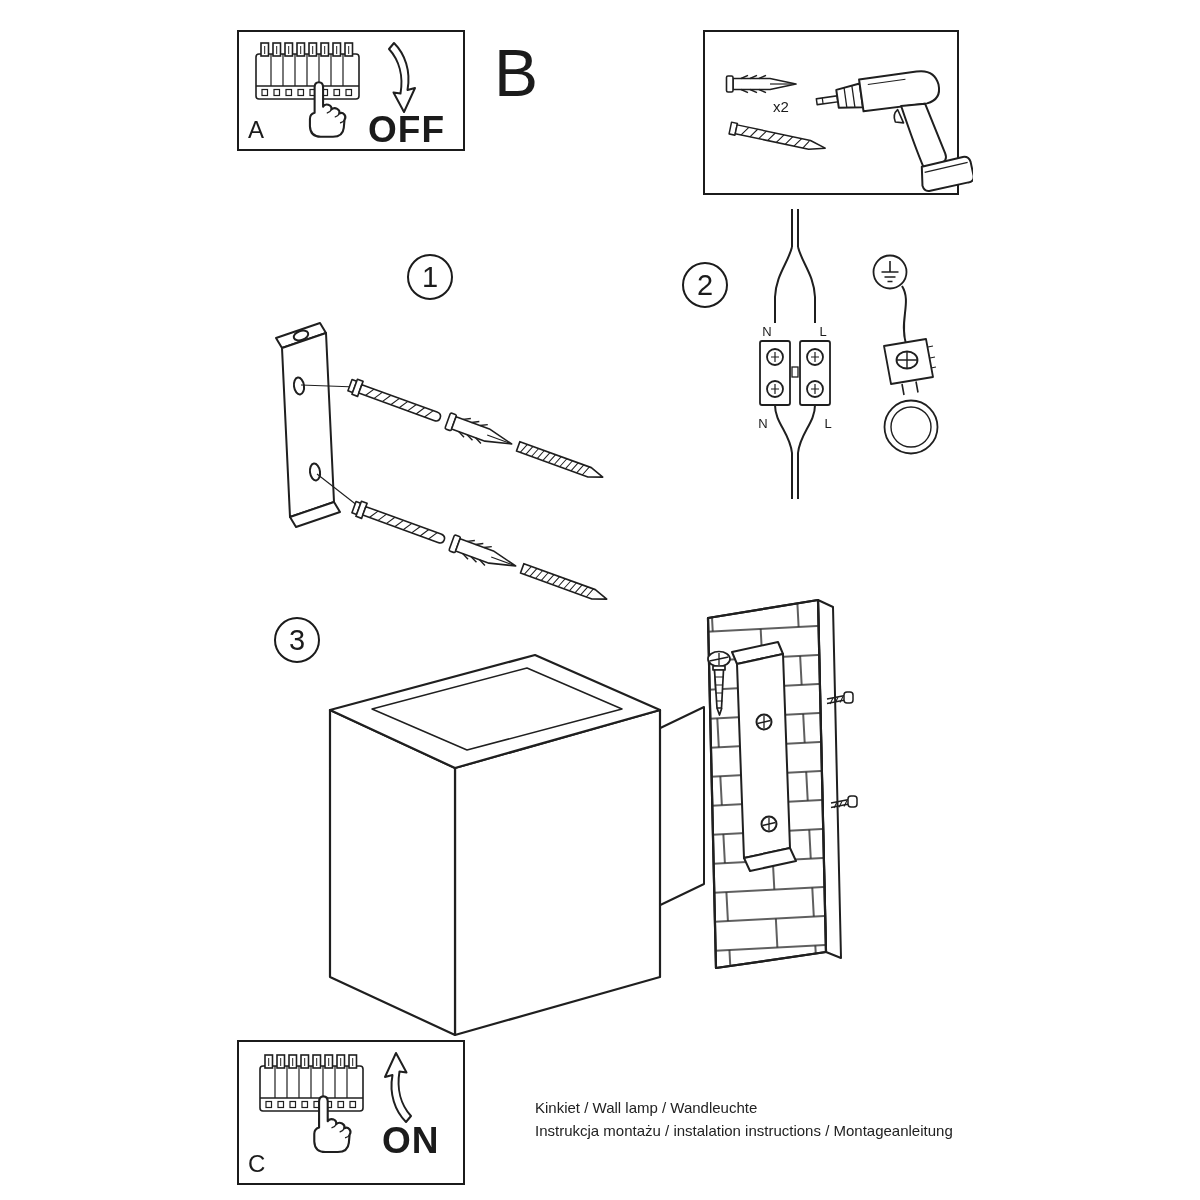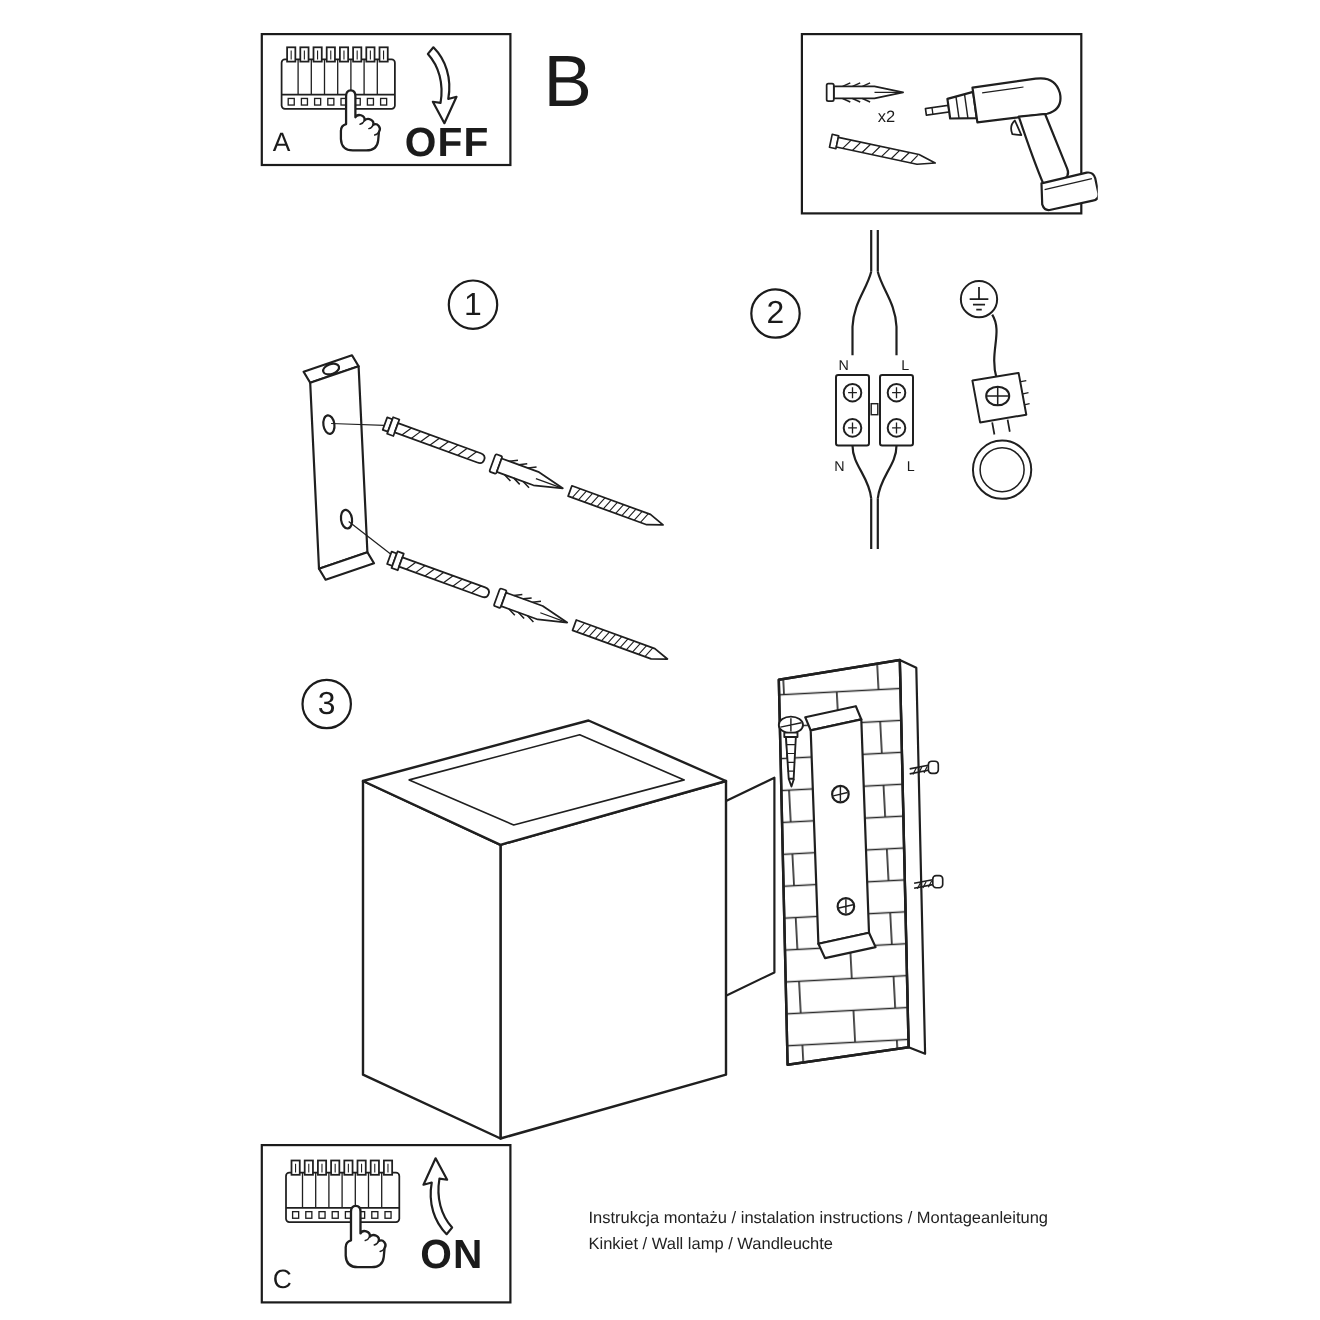--- a/index.html
+++ b/index.html
@@ -126,21 +126,21 @@
       <use href="#breaker" transform="translate(16,9)"></use>
       <use href="#hand" transform="translate(54,46) scale(0.94)"></use>
       <use href="#arrow-down-shape" transform="translate(146,9)"></use>
     </svg>
     <div class="corner-label">A</div>
     <div class="action-label" style="left:129px;top:77px">OFF</div>
   </div>
 
   <div class="big-b">B</div>
 
-  <div class="box" style="left:728px;top:30px;width:256px;height:165px">
+  <div class="box" style="left:703px;top:30px;width:256px;height:165px">
     <svg width="268" height="161">
       <use href="#anchor-shape" transform="translate(20,42)"></use>
       <use href="#screwB-shape" transform="translate(26,88) rotate(12)"></use>
       <use href="#drill-shape" transform="translate(116,22) rotate(-8 75 80)"></use>
     </svg>
     <div class="qty" style="left:68px;top:66px">x2</div>
   </div>
 
   <div class="stepnum" style="left:407px;top:254px">
     <span>1</span>
@@ -259,17 +259,17 @@
     <svg width="224" height="141">
       <use href="#breaker" transform="translate(20,11)"></use>
       <use href="#hand" transform="translate(58,50) scale(0.96)"></use>
       <use href="#arrow-up-shape" transform="translate(142,8)"></use>
     </svg>
     <div class="corner-label">C</div>
     <div class="action-label" style="left:143px;top:78px">ON</div>
   </div>
 
   <div class="footer">
+    <div>Kinkiet / Wall lamp / Wandleuchte</div>
     <div>Instrukcja montażu / instalation instructions / Montageanleitung</div>
-    <div>Kinkiet / Wall lamp / Wandleuchte</div>
   </div>
 
 </div>
 
 </body></html>

